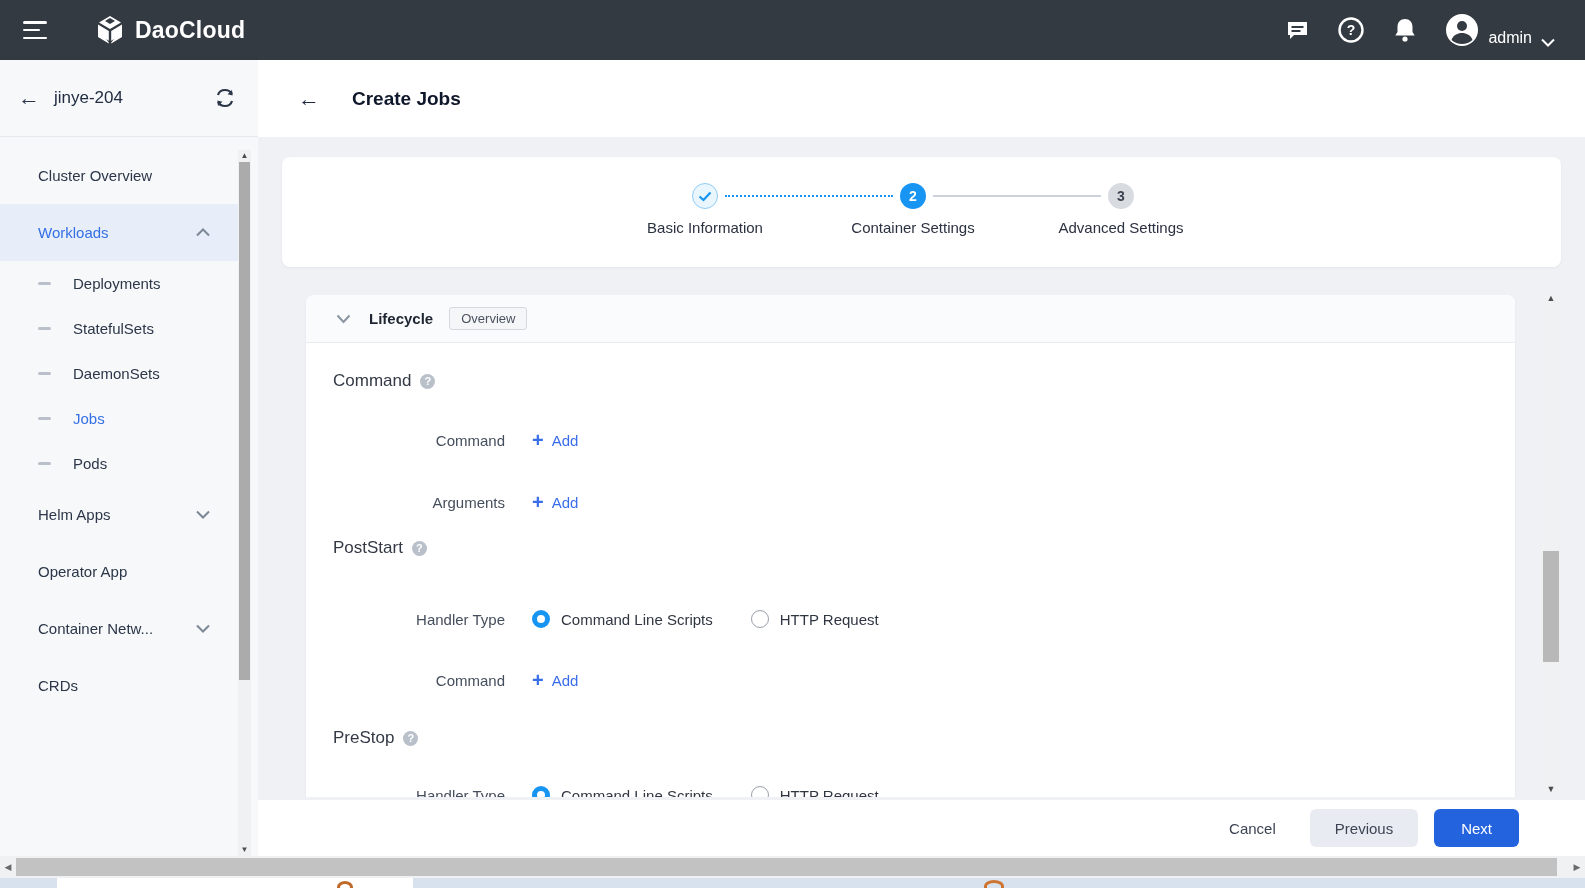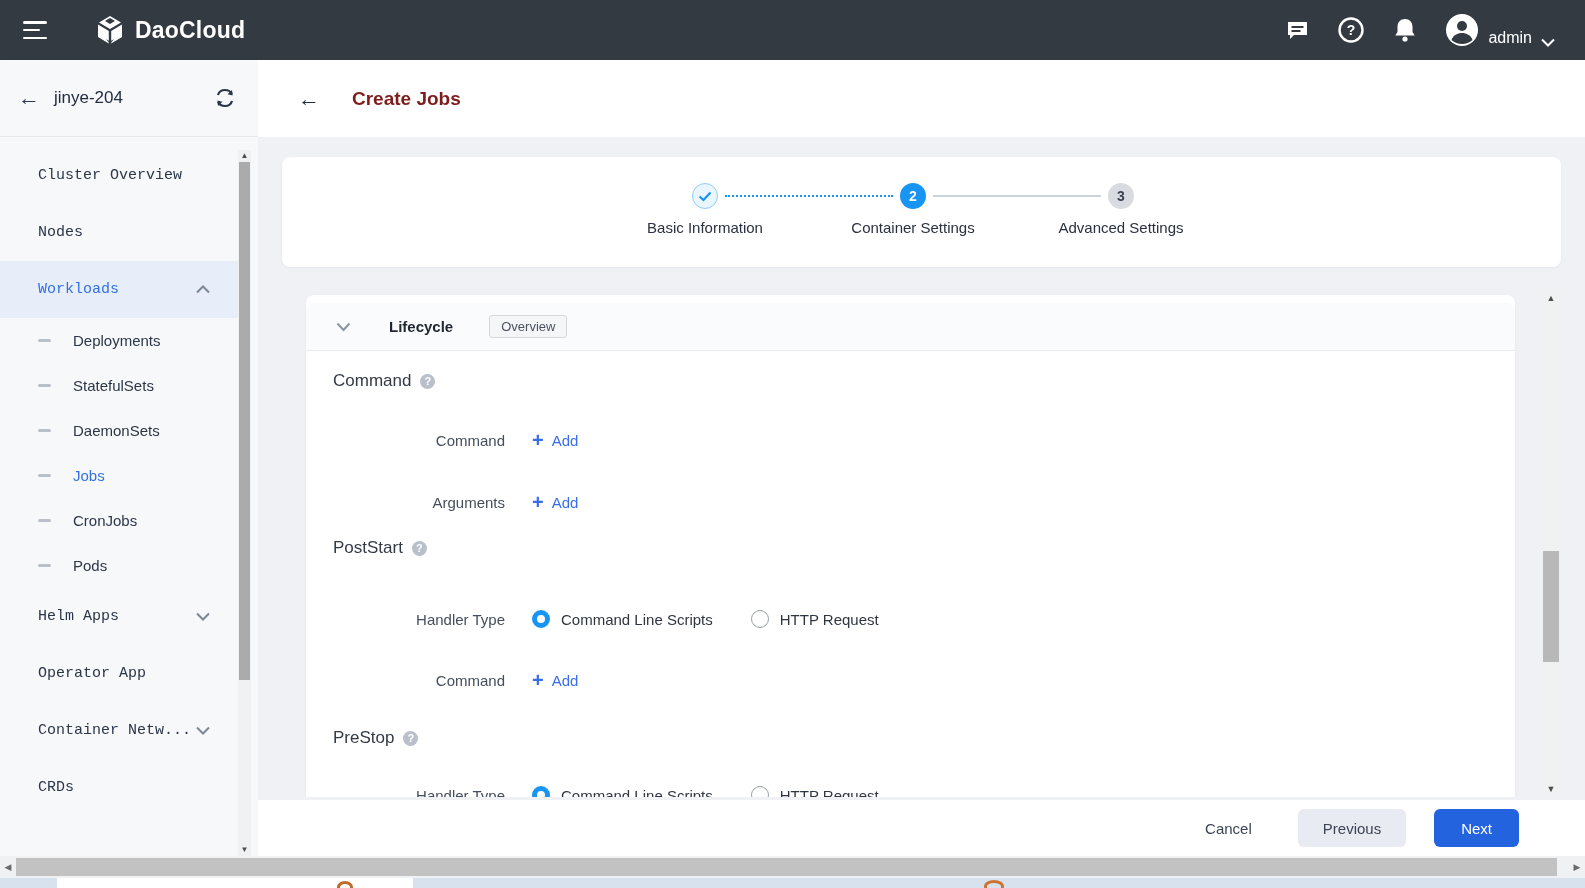--- a/index.html
+++ b/index.html
@@ -19,53 +19,53 @@
   .user-name { color:#fff; font-size:16px; font-weight:500; }
 
   
   .sidebar { position:absolute; top:60px; left:0; width:258px; height:796px; background:#f7f8fa; box-shadow:2px 0 4px rgba(0,0,0,.04); }
   .sb-header { height:77px; display:flex; align-items:center; border-bottom:1px solid #e6e8ec; padding:0 22px 0 18px; background:#f7f8fa; }
   .sb-back { font-size:22px; color:#2b3648; cursor:pointer; line-height:1; }
   .sb-cluster { font-size:17px; font-weight:500; color:#222d42; margin-left:14px; }
   .sb-switch { margin-left:auto; cursor:pointer; display:flex; }
   .sb-list { position:absolute; top:77px; left:0; width:238px; bottom:0; overflow:hidden; padding-top:10px; }
   .sb-item { display:flex; align-items:center; padding-left:38px; font-size:15px; color:#2b3648; cursor:pointer; }
-  .sb-item.top { height:57px;font-family:Liberation Mono, monospace; }
+  .sb-item.top { height:57px; }
   .sb-item.sub { height:45px; }
   .sb-item.active-top { background:#e7eef9; color:#3470e4; }
   .sb-item.active-sub { color:#3470e4; }
   .dash { width:13px; height:2.5px; background:#b9c0c9; border-radius:2px; margin-right:22px; flex:0 0 auto; }
   .sb-item .chev { margin-left:auto; margin-right:28px; display:flex; }
   
   .sb-scrollbar { position:absolute; left:238px; top:90px; width:13px; height:706px; background:#f0f1f2; }
   .sb-scrollbar .thumb { position:absolute; left:1px; top:12px; width:11px; height:518px; background:#ababab; }
   .scroll-arrow { position:absolute; left:0; width:13px; height:12px; font-size:8px; color:#4d4d4d; text-align:center; line-height:12px; cursor:pointer; }
 
   
   .main { position:absolute; top:60px; left:258px; width:1327px; height:828px; background:#fff; }
   .main-header { height:77px; background:#fff; display:flex; align-items:center; padding-left:40px; }
   .mh-back { font-size:22px; color:#1f2a40; cursor:pointer; line-height:1; }
-  .mh-title { font-size:19px; font-weight:700; color:#7f1d1d; margin-left:32px; }
+  .mh-title { font-size:19px; font-weight:700; color:#0f172a; margin-left:32px; }
   .gray-area { position:absolute; top:77px; left:0; width:1327px; height:663px; background:#eff1f5; }
 
   
   .stepper-card { position:absolute; top:20px; left:24px; width:1279px; height:110px; background:#fff; border-radius:8px; box-shadow:0 1px 3px rgba(20,30,60,.05); }
   .step-circle { position:absolute; top:26px; width:26px; height:26px; border-radius:50%; display:flex; align-items:center; justify-content:center; font-size:14px; }
   .step-done { border:1.5px solid #8fccf6; background:#eaf6fe; }
   .step-active { background:#1894f2; color:#fff; font-weight:600; }
   .step-upcoming { background:#d8dce1; color:#3c4250; font-weight:600; }
   .step-label { position:absolute; top:62px; width:220px; text-align:center; font-size:15px; font-weight:500; color:#2a3140; }
   .conn { position:absolute; top:38px; height:0; }
   .conn.dotted { border-top:2.5px dotted #1894f2; }
   .conn.solid { border-top:2px solid #ccd2d9; }
 
   
   .scrollwrap { position:absolute; top:153px; left:0; width:1327px; height:507px; overflow:hidden; }
   .form-card { position:absolute; top:5px; left:48px; width:1209px; height:700px; background:#fff; border-radius:8px; box-shadow:0 1px 3px rgba(20,30,60,.05); }
-  .card-head { position:absolute; top:8px; left:0; right:0; height:48px; background:#fafbfc; border-bottom:1px solid #e9ebee; border-radius:8px 8px 0 0; display:flex; align-items:center; padding-left:30px; cursor:pointer;gap:20px; }
+  .card-head { position:absolute; top:0; left:0; right:0; height:48px; background:#fafbfc; border-bottom:1px solid #e9ebee; border-radius:8px 8px 0 0; display:flex; align-items:center; padding-left:30px; cursor:pointer; }
   .card-head .chev { display:flex; }
   .sec-title { font-size:15px; font-weight:700; color:#1f2633; margin-left:18px; }
   .sec-badge { margin-left:16px; font-size:13px; color:#4a5260; background:#f5f6f8; border:1px solid #d4d8dd; border-radius:3px; padding:3px 11px; }
 
   .g-title { position:absolute; left:27px; height:24px; display:flex; align-items:center; gap:9px; font-size:17px; font-weight:500; color:#333a45; }
   .help-dot { width:15px; height:15px; border-radius:50%; background:#b9c0ca; color:#fff; font-size:11px; font-weight:700; display:flex; align-items:center; justify-content:center; }
   .f-row { position:absolute; left:0; height:32px; display:flex; align-items:center; }
   .f-label { width:199px; text-align:right; font-size:15px; color:#454e5c; flex:0 0 auto; }
   .f-ctl { margin-left:27px; display:flex; align-items:center; }
   .add-link { display:flex; align-items:center; gap:8px; color:#3a6ee8; font-size:15px; font-weight:500; cursor:pointer; }
@@ -75,21 +75,21 @@
   .radio { width:18px; height:18px; border-radius:50%; background:#fff; border:1.5px solid #9aa2ac; flex:0 0 auto; }
   .radio.checked { border:5.5px solid #1894f2; }
   .radio-label { font-size:15px; color:#2f3642; }
 
   
   .form-scrollbar { position:absolute; top:0; right:24px; width:20px; height:507px; background:#f0f1f2; }
   .form-scrollbar .thumb { position:absolute; left:2px; top:261px; width:16px; height:111px; background:#b8b8b8; }
   .fs-arrow { position:absolute; width:20px; height:16px; font-size:9px; color:#4d4d4d; text-align:center; line-height:16px; cursor:pointer; }
 
   
-  .footer { position:absolute; top:740px; left:0; width:1327px; height:56px; background:#fff; display:flex; align-items:center; justify-content:flex-end; padding-right:66px; gap:28px; }
+  .footer { position:absolute; top:740px; left:0; width:1327px; height:56px; background:#fff; display:flex; align-items:center; justify-content:flex-end; padding-right:66px; gap:16px; }
   .btn { font-size:15px; border-radius:6px; height:38px; display:flex; align-items:center; justify-content:center; cursor:pointer; }
   .btn-cancel { color:#3c4454; padding:0 18px; }
   .btn-prev { background:#e9ebf2; color:#3c4454; padding:0 25px; }
   .btn-next { background:#2363dd; color:#fff; padding:0 27px; }
 
   
   .hscroll { position:absolute; top:856px; left:0; width:1585px; height:22px; background:#f0f1f2; }
   .hscroll .thumb { position:absolute; top:2px; left:16px; width:1541px; height:18px; background:#c2c2c2; }
   .hs-arrow { position:absolute; top:0; width:16px; height:22px; font-size:9px; color:#6a6a6a; text-align:center; line-height:22px; cursor:pointer; }
 
@@ -171,23 +171,20 @@
           <path d="M18 13c-1 3.5-4 5-7 5s-5.5-1.2-7-4" fill="none" stroke="#2b3648" stroke-width="2.2"></path>
           <polygon points="4,18 3.4,12.4 8.4,13.8" fill="#2b3648"></polygon>
         </svg>
     </span>
   </div>
 
   <div class="sb-list">
     <div class="sb-item top">
         <span>Cluster Overview</span>
       </div>
-    <div class="sb-item top">
-        <span>Nodes</span>
-      </div>
     <div class="sb-item top active-top">
       <span>Workloads</span>
       <span class="chev">
           <svg width="14" height="9" viewBox="0 0 14 9">
             <polyline points="1,7.5 7,1.5 13,7.5" fill="none" stroke="#7c8796" stroke-width="2"></polyline>
           </svg>
         </span>
     </div>
     <div class="sb-item sub">
         <span class="dash"></span>
@@ -197,24 +194,20 @@
         <span class="dash"></span>
         <span>StatefulSets</span>
       </div>
     <div class="sb-item sub">
         <span class="dash"></span>
         <span>DaemonSets</span>
       </div>
     <div class="sb-item sub active-sub">
         <span class="dash"></span>
         <span>Jobs</span>
-      </div>
-    <div class="sb-item sub">
-        <span class="dash"></span>
-        <span>CronJobs</span>
       </div>
     <div class="sb-item sub">
         <span class="dash"></span>
         <span>Pods</span>
       </div>
     <div class="sb-item top">
       <span>Helm Apps</span>
       <span class="chev">
           <svg width="14" height="9" viewBox="0 0 14 9">
             <polyline points="1,1.5 7,7.5 13,1.5" fill="none" stroke="#7c8796" stroke-width="2"></polyline>

